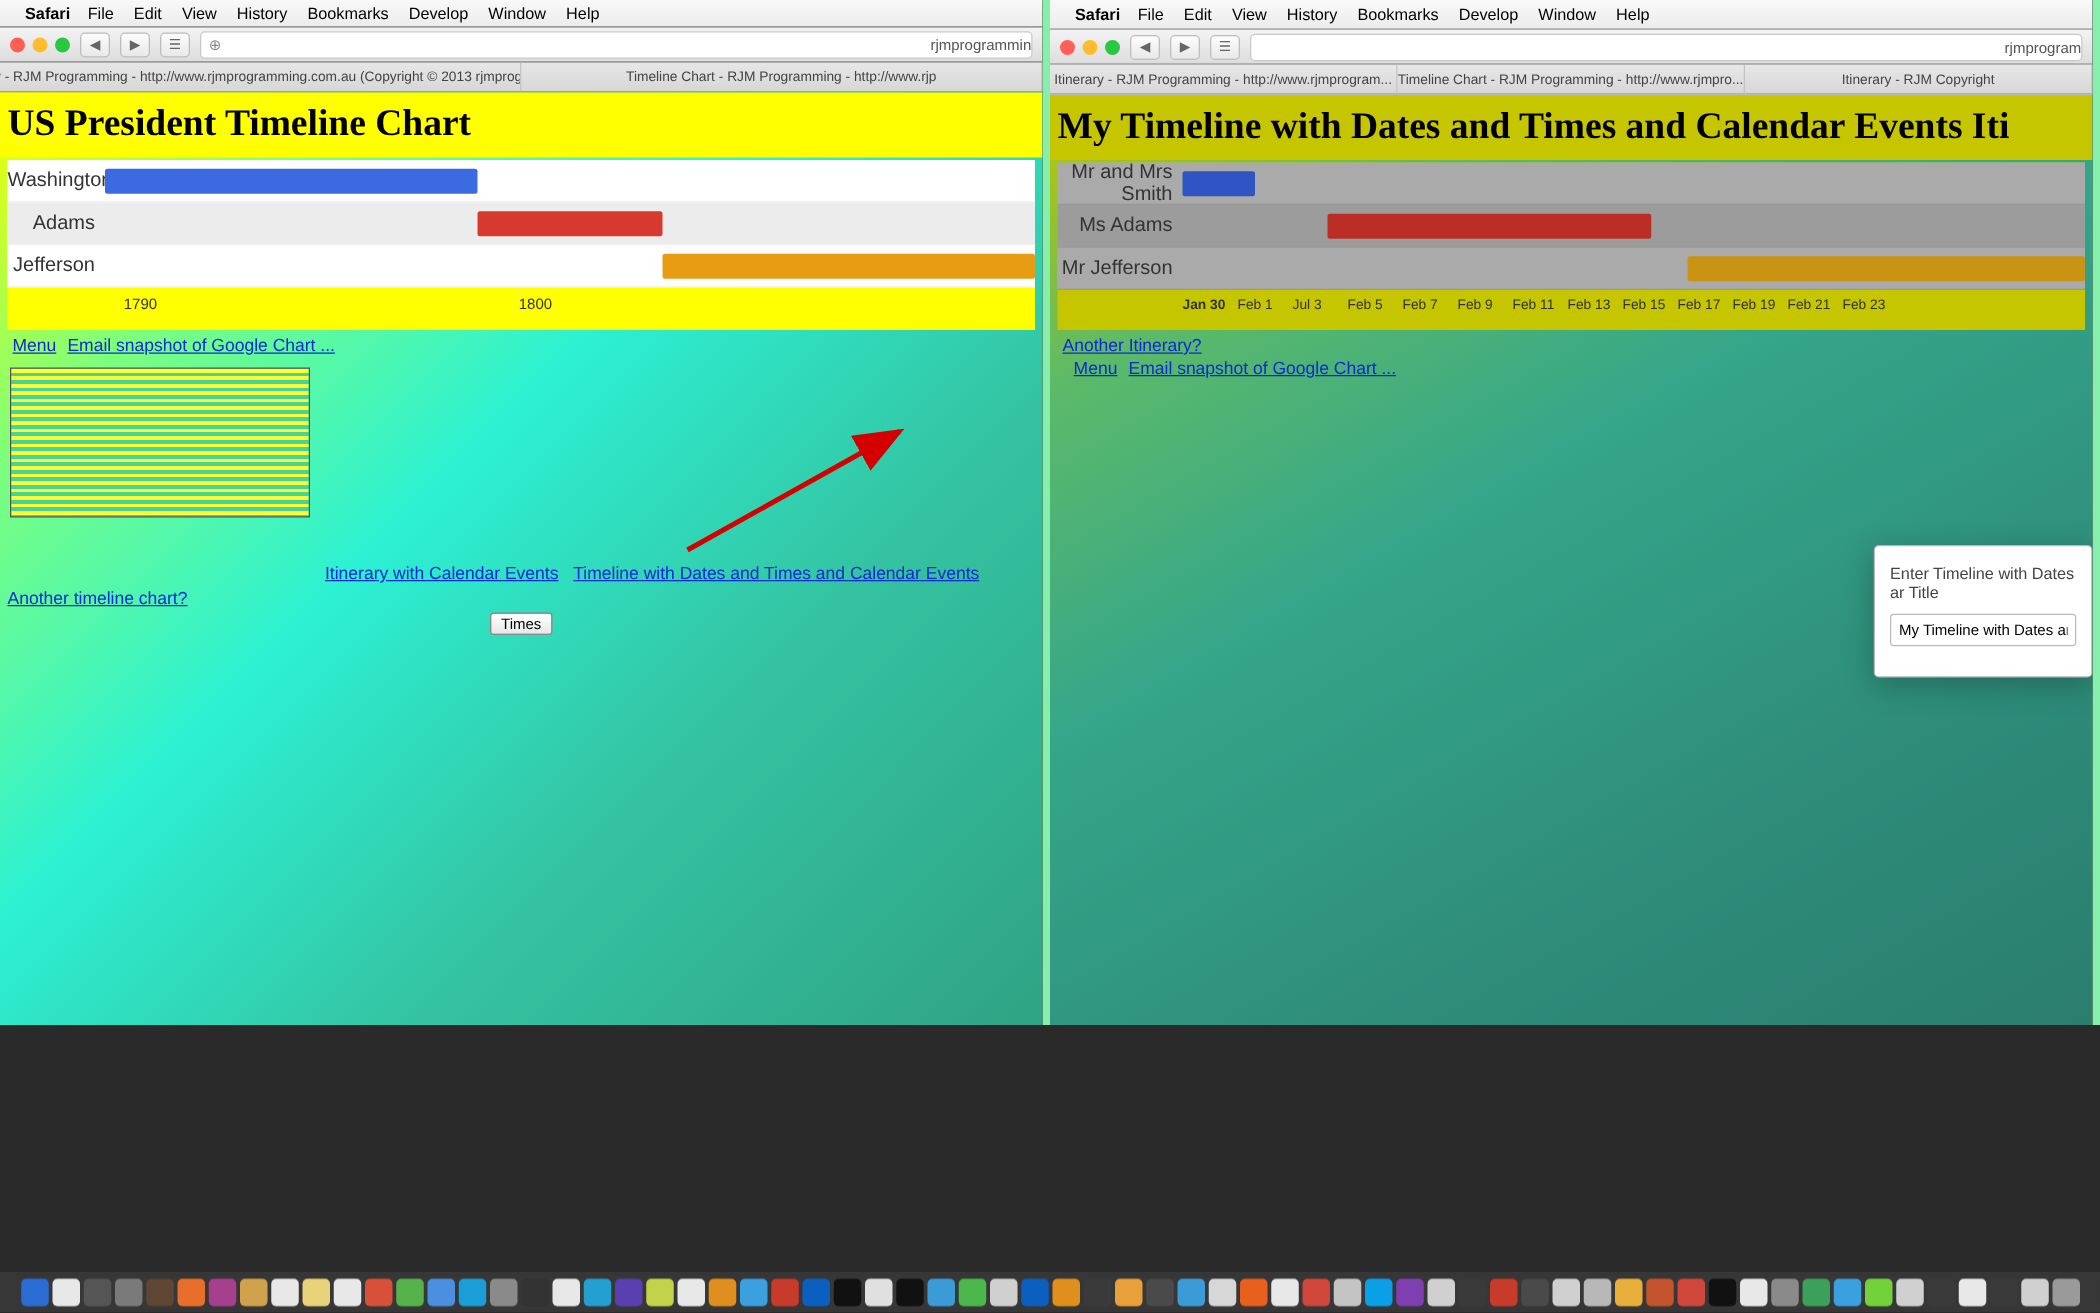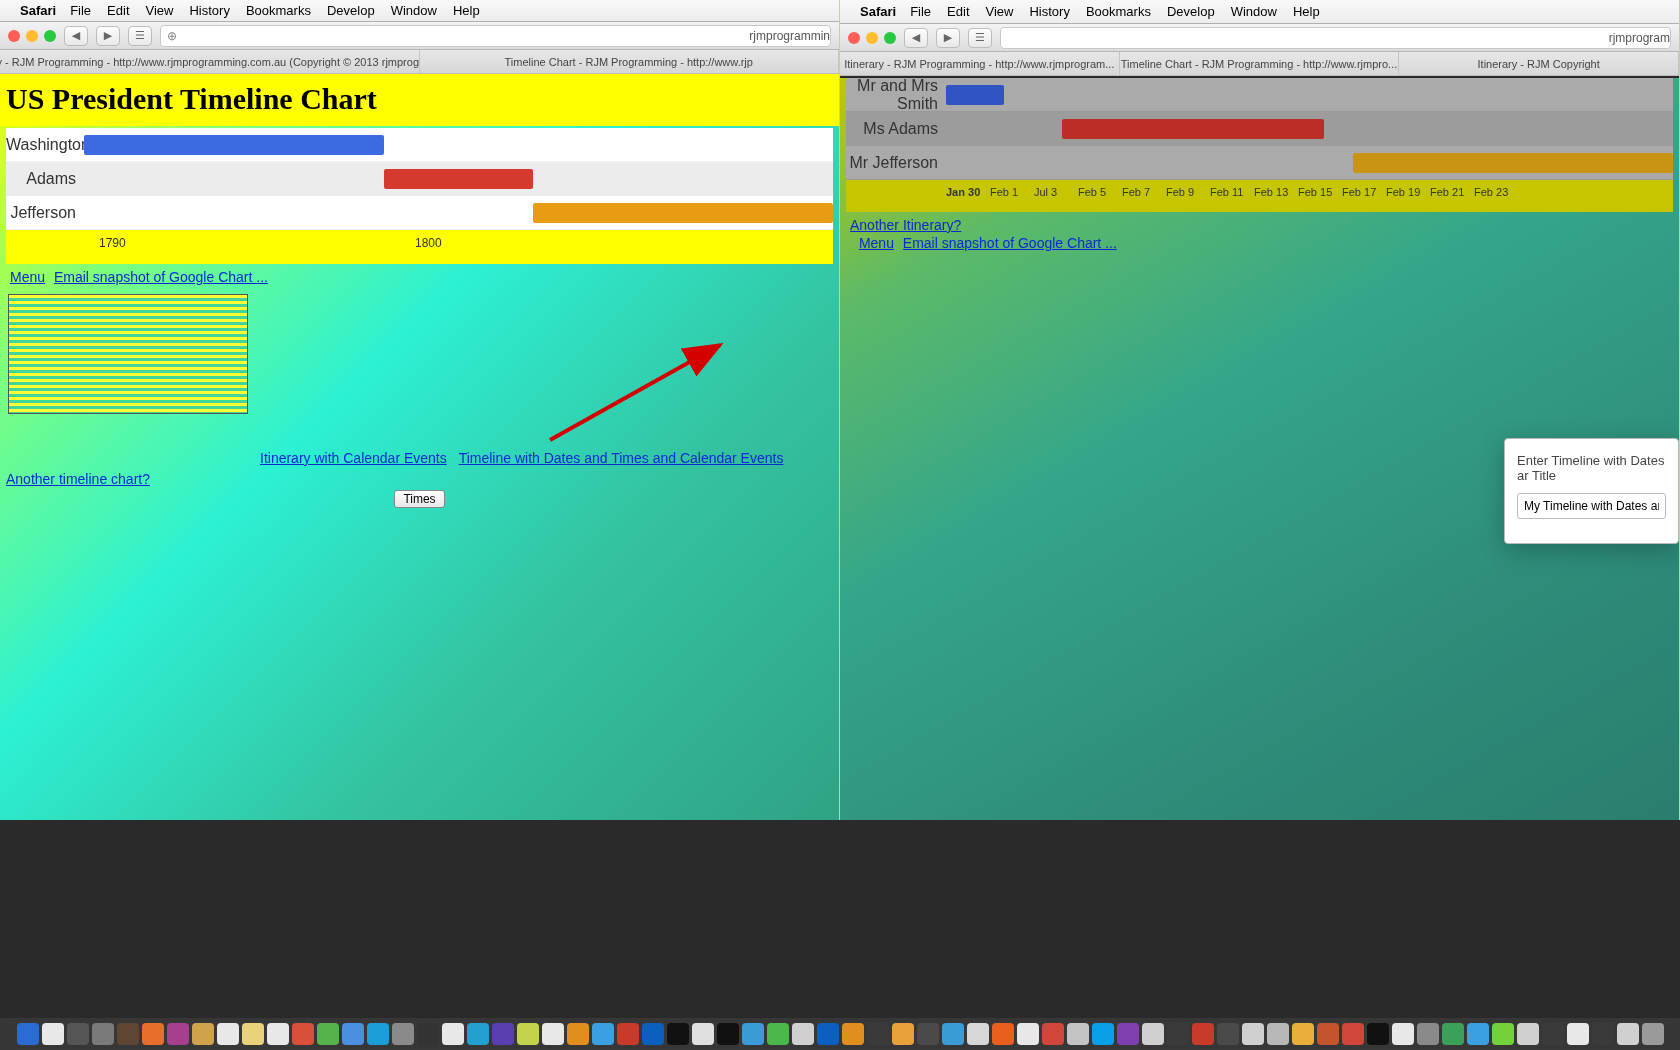--- a/index.html
+++ b/index.html
@@ -6,21 +6,21 @@
     body { font-family: -apple-system, "Helvetica Neue", Arial, sans-serif; width: 1680px; height: 1050px; overflow: hidden; background: #2a2a2a; }
 
     
     .menubar { height: 22px; background: linear-gradient(#f9f9f9,#ececec); display:flex; align-items:center; font-size:13px; padding:0 10px; border-bottom:1px solid #b0b0b0;}
     .menubar .apple { font-size:14px; margin-right:10px; }
     .menubar .app  { font-weight:bold; margin-right:14px;}
     .menubar span.item { margin-right:16px; }
 
     
     .windows { display:flex; height: 820px; }
-    .win { position:relative; flex:0 0 50%; overflow:hidden; border-right:1px solid #86efac; }
+    .win { position:relative; flex:0 0 50%; overflow:hidden; border-right:6px solid #86efac; }
     .win:last-child{border-right:none;}
 
     
     .win.right .menubar{height:24px;}
 
     
     .toolbar{height:28px; background:linear-gradient(#f3f3f3,#dddddd); display:flex; align-items:center; padding:0 8px; gap:8px; border-bottom:1px solid #b5b5b5;}
     .traffic{display:flex; gap:6px;}
     .traffic i{width:12px;height:12px;border-radius:50%;display:block;}
     .tl-red{background:#ff5f57;} .tl-yel{background:#febc2e;} .tl-grn{background:#28c840;}
@@ -198,20 +198,23 @@
       </div>
     </div>
 
     <div class="tabstrip">
       <div class="tab">Itinerary - RJM Programming - http://www.rjmprogram...</div>
       <div class="tab">Timeline Chart - RJM Programming - http://www.rjmpro...</div>
       <div class="tab">Itinerary - RJM Copyright</div>
     </div>
 
     <div class="page-inner right-page">
+      <div class="hdr-band right">
+        <h1>My Timeline with Dates and Times and Calendar Events Iti</h1>
+      </div>
 
       <div class="chart right">
         <div class="rows" id="chart1rows">
             <div class="trow">
               <div class="tlabel">Mr and Mrs Smith</div>
               <div class="tbars">
                 <div class="tbar" style="left: 0%; width: 8%; background: rgb(47, 85, 196);"></div>
               </div>
             </div>
             <div class="trow">

